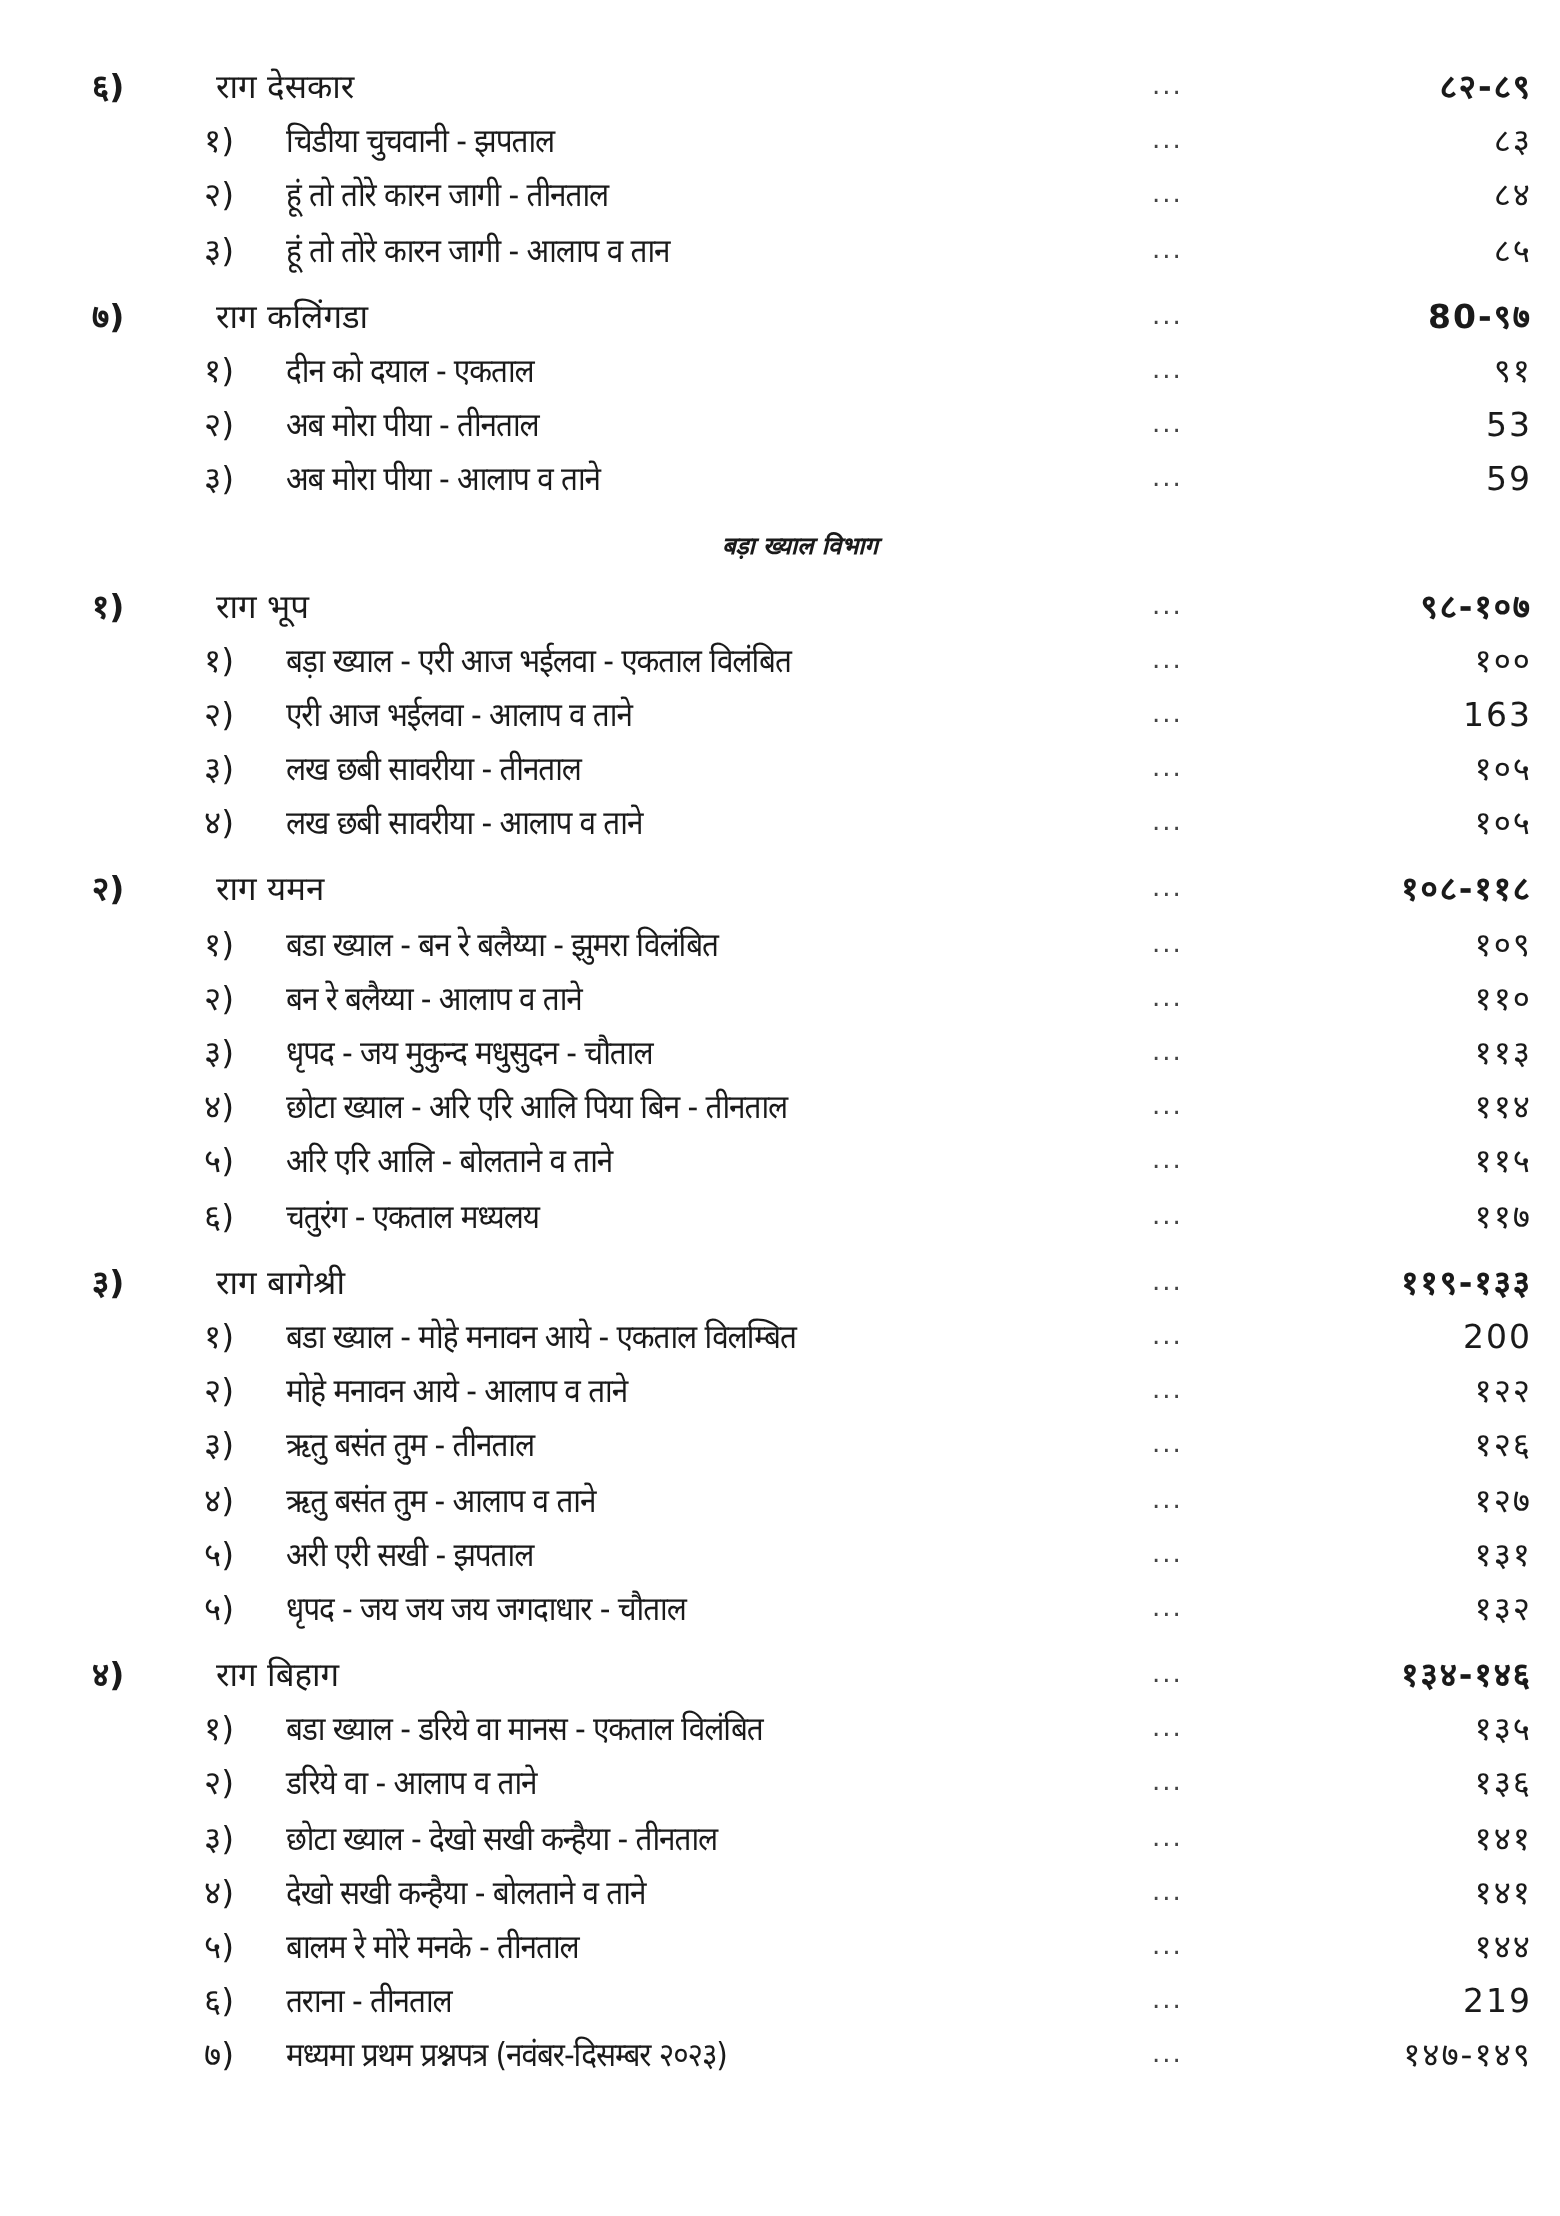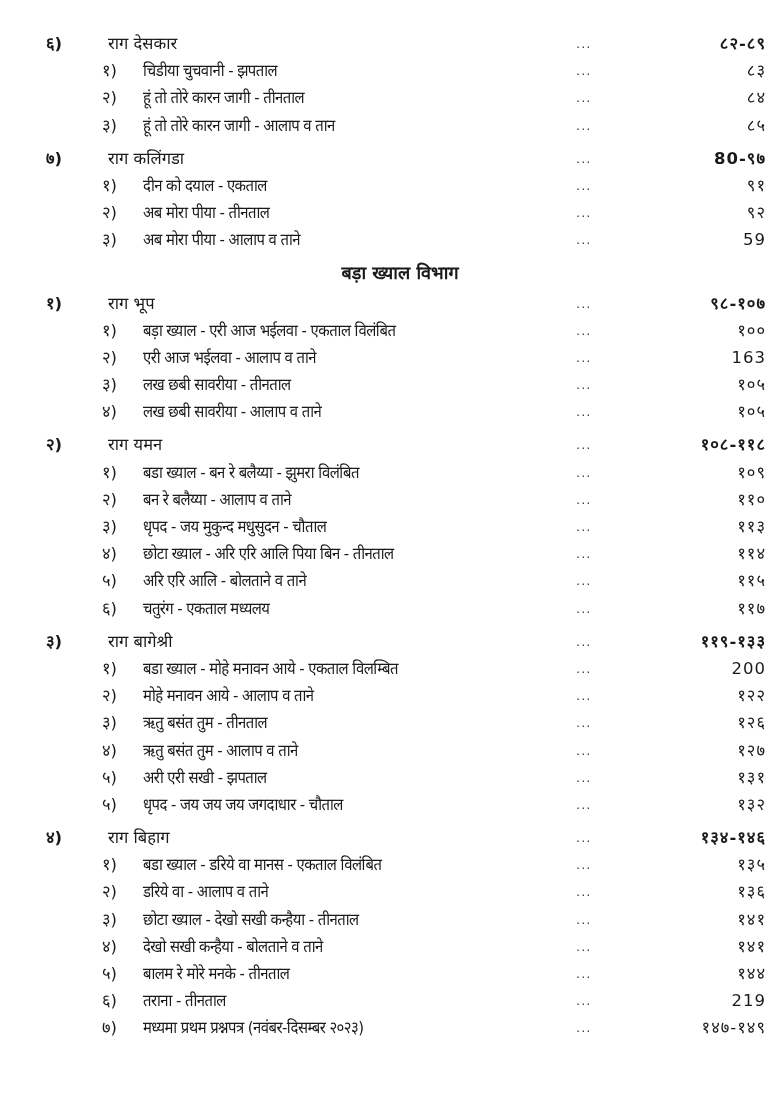--- a/index.html
+++ b/index.html
@@ -64,24 +64,25 @@
       right: 14px;
       letter-spacing: 1px;
     }
     .sec-row .pages {
       font-weight: bold;
     }
     .division-heading {
       height: 30px;
       line-height: 30px;
       text-align: center;
-      font-size: 18px;
+      font-size: 12px;
       font-weight: bold;
       margin: -2px 0 2px 0;
       padding-left: 20px;
+      font-style: italic;
     }
   </style>
 </head>
 <body>
 
 <div class="page">
 
   <div class="section">
     <div class="row sec-row">
       <span class="sec-num">६)</span>
@@ -119,21 +120,21 @@
     <div class="row">
       <span class="item-num">१)</span>
       <span class="item-text">दीन को दयाल - एकताल</span>
       <span class="dots">...</span>
       <span class="pages">९१</span>
     </div>
     <div class="row">
       <span class="item-num">२)</span>
       <span class="item-text">अब मोरा पीया - तीनताल</span>
       <span class="dots">...</span>
-      <span class="pages">९२</span>
+      <span class="pages">53</span>
     </div>
     <div class="row">
       <span class="item-num">३)</span>
       <span class="item-text">अब मोरा पीया - आलाप व ताने</span>
       <span class="dots">...</span>
       <span class="pages">59</span>
     </div>
   </div>
 
   <div class="division-heading">बड़ा ख्याल विभाग</div>

